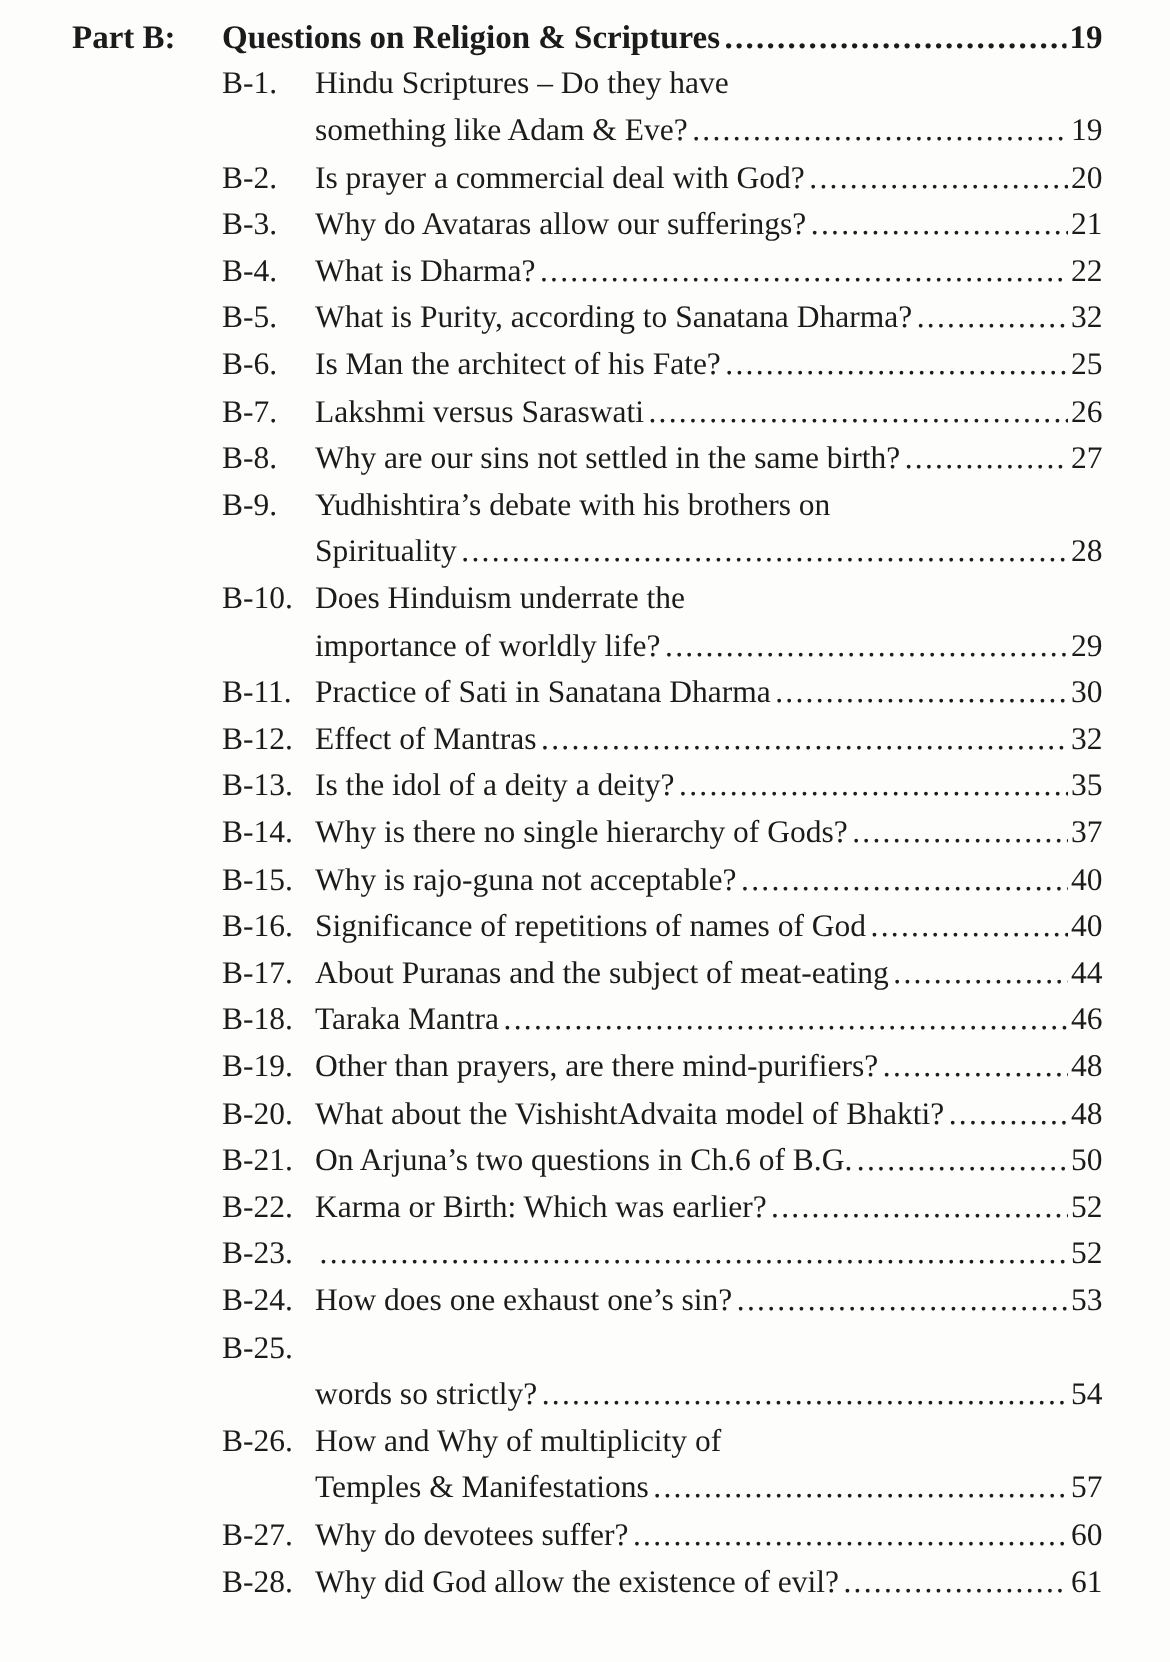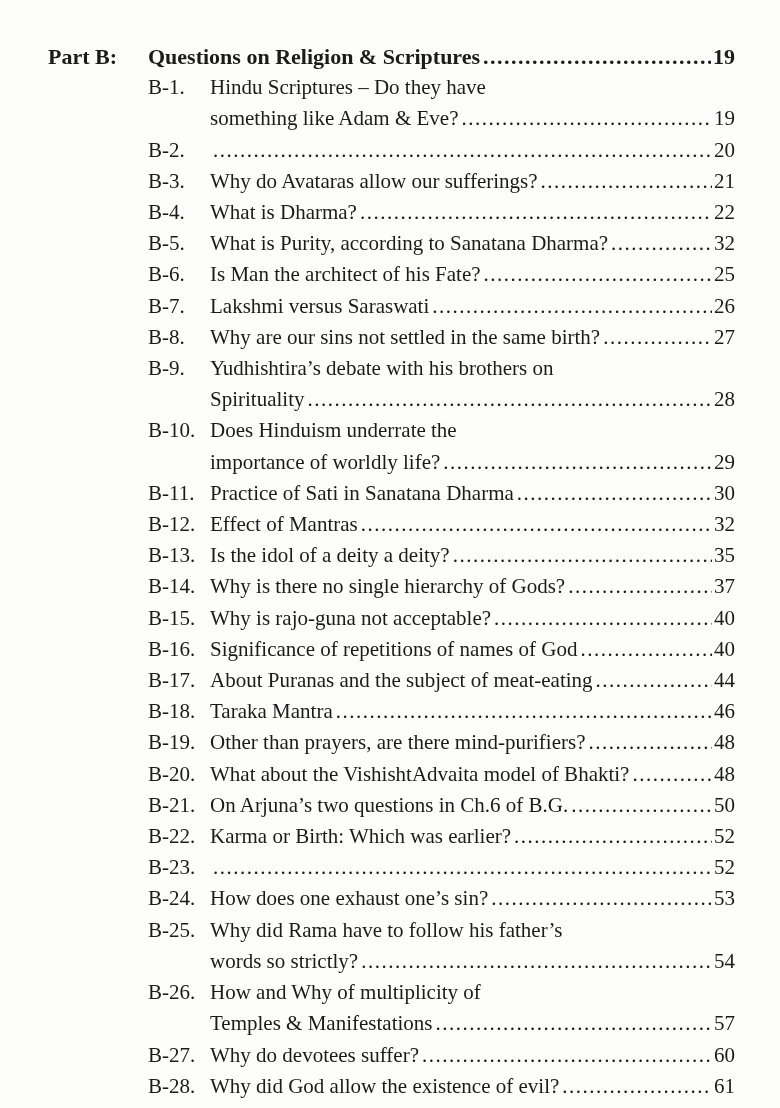--- a/index.html
+++ b/index.html
@@ -24,21 +24,20 @@
     line-height: 31.2px;
     white-space: nowrap;
   }
   .part-row {
     font-weight: 700;
     font-size: 22px;
   }
   .part-label {
     flex: none;
     width: 100px;
-    margin-top: 32px;
   }
   .entries {
     margin-left: 100px;
   }
   .num {
     flex: none;
     width: 62px;
   }
   .title {
     flex: none;
@@ -77,20 +76,21 @@
         <span class="title">Hindu Scriptures – Do they have</span>
       </div>
       <div class="row">
         <span class="num"></span>
         <span class="title">something like Adam &amp; Eve?</span>
         <span class="dots"></span>
         <span class="pg">19</span>
       </div>
       <div class="row">
         <span class="num">B-2.</span>
+        <span class="title">Is prayer a commercial deal with God?</span>
         <span class="dots"></span>
         <span class="pg">20</span>
       </div>
       <div class="row">
         <span class="num">B-3.</span>
         <span class="title">Why do Avataras allow our sufferings?</span>
         <span class="dots"></span>
         <span class="pg">21</span>
       </div>
       <div class="row">
@@ -221,21 +221,20 @@
         <span class="pg">52</span>
       </div>
       <div class="row">
         <span class="num">B-24.</span>
         <span class="title">How does one exhaust one’s sin?</span>
         <span class="dots"></span>
         <span class="pg">53</span>
       </div>
       <div class="row">
         <span class="num">B-25.</span>
-        <span class="title">Why did Rama have to follow his father’s</span>
       </div>
       <div class="row">
         <span class="num"></span>
         <span class="title">words so strictly?</span>
         <span class="dots"></span>
         <span class="pg">54</span>
       </div>
       <div class="row">
         <span class="num">B-26.</span>
         <span class="title">How and Why of multiplicity of</span>

